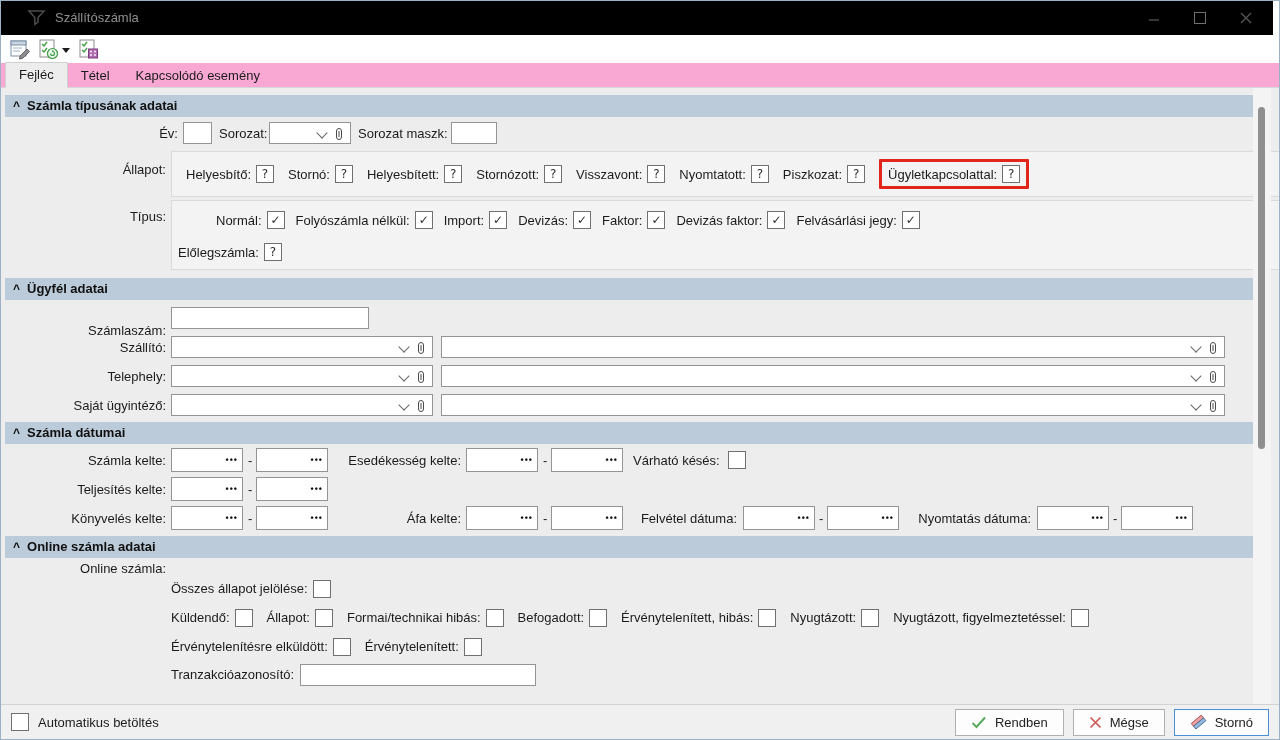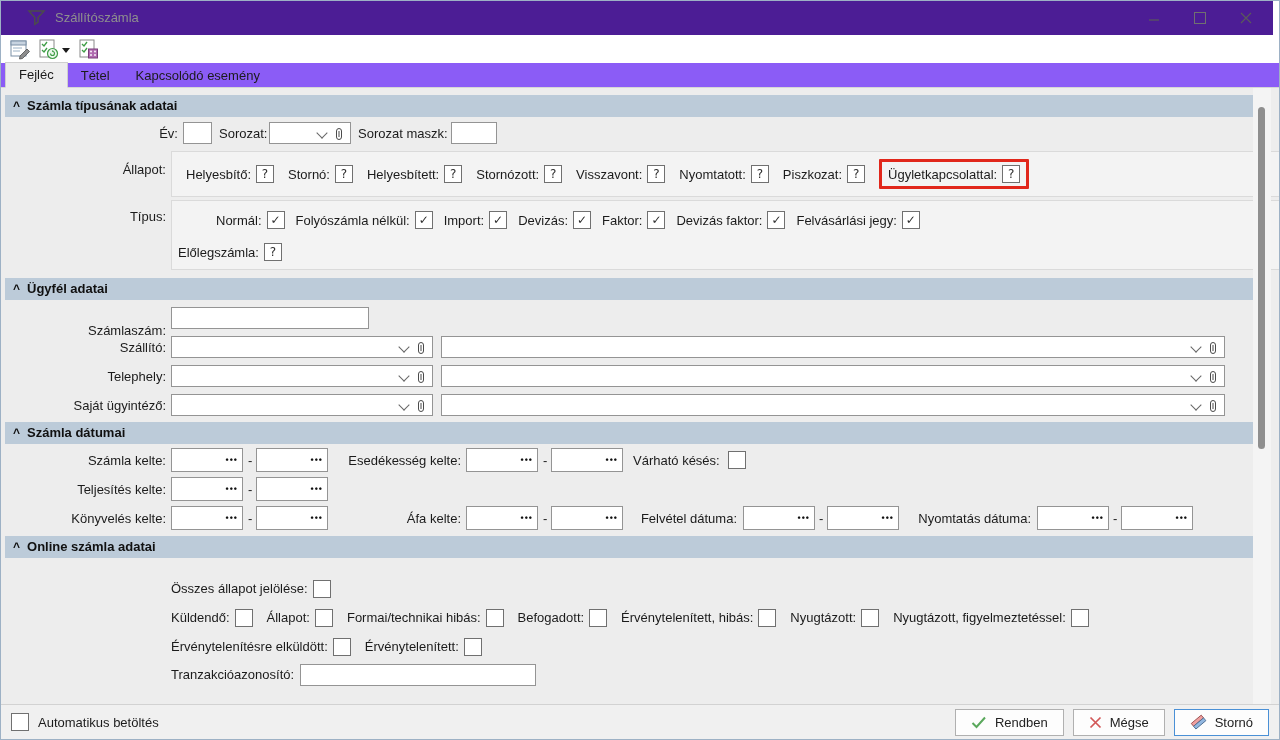--- a/index.html
+++ b/index.html
@@ -1,35 +1,35 @@
 <!DOCTYPE html>
 <html><head>
 <meta charset="utf-8">
 <style>
   html,body{margin:0;padding:0;background:#dfe3e8;}
   .win{position:relative;width:1280px;height:740px;background:#ffffff;border:1px solid #9db1c5;
        box-sizing:border-box;overflow:hidden;
        font-family:"Liberation Sans","DejaVu Sans",sans-serif;font-size:13px;color:#1b1b1b;}
 
   
-  .titlebar{position:absolute;top:0;left:0;right:6px;height:34px;background:#4c1d95;}
+  .titlebar{position:absolute;top:0;left:0;right:6px;height:34px;background:#000000;}
   .funnel{position:absolute;left:26px;top:8px;}
   .wtitle{position:absolute;left:54px;top:0;line-height:34px;color:#8f8f8f;}
   .wctrls{position:absolute;right:4px;top:0;height:34px;display:flex;}
   .wbtn{width:46px;height:100%;display:flex;align-items:center;justify-content:center;cursor:default;}
   .maxbox{width:10px;height:10px;border:1px solid #707070;display:inline-block;}
 
   
   .toolbar{position:absolute;top:34px;left:0;right:0;height:28px;background:#fff;}
   .tbtn{position:absolute;top:2px;width:24px;height:24px;display:flex;align-items:center;justify-content:center;}
   .tcaret{position:absolute;left:61px;top:13px;width:0;height:0;
           border-left:4px solid transparent;border-right:4px solid transparent;border-top:5px solid #1b1b1b;}
 
   
-  .tabbar{position:absolute;top:62px;left:0;right:0;height:25px;background:#8b5cf6;
+  .tabbar{position:absolute;top:62px;left:0;right:0;height:25px;background:#f9a8d4;
           border-bottom:1px solid #d6d6d6;display:flex;align-items:flex-end;padding-left:4px;box-sizing:border-box;}
   .tab{height:24px;line-height:23px;padding:0 13px;margin-bottom:-1px;}
   .tab.active{background:#ededed;border:1px solid #cfcfcf;border-bottom:1px solid #ededed;}
 
   
   .content{position:absolute;top:87px;left:0;right:0;bottom:35px;background:#ededed;}
   .sec{position:absolute;left:4px;width:1250px;height:22px;background:#bccbd9;color:#101010;
        font-weight:bold;line-height:22px;padding-left:8px;box-sizing:border-box;}
   .caret-up{font-weight:bold;margin-right:7px;font-size:12px;}
   .frow{position:absolute;left:0;right:26px;}
@@ -379,20 +379,23 @@
       <span class="ltxt" style="left:1112px;">-</span>
       <span class="datef" style="left:1120px;">
           <span class="dots">•••</span>
         </span>
     </div>
 
     <div class="sec" style="top:448px;">
       <span class="caret-up">^</span><span>Online számla adatai</span>
     </div>
 
+    <div class="frow" style="top:470px;height:20px;">
+      <span class="flabel" style="left:0;width:165px;">Online számla:</span>
+    </div>
 
     <div class="onlinerow" style="top:487px;">
       <span class="ckitem">
         <span>Összes állapot jelölése:</span>
         <span class="cb"></span>
       </span>
     </div>
 
     <div class="onlinerow" style="top:516px;">
       <span class="ckitem">

